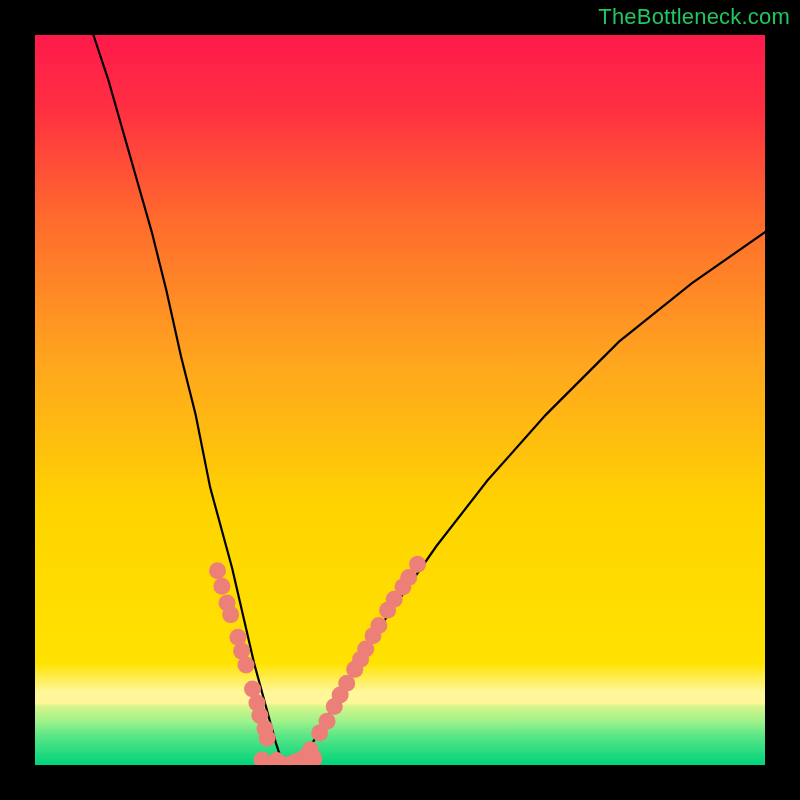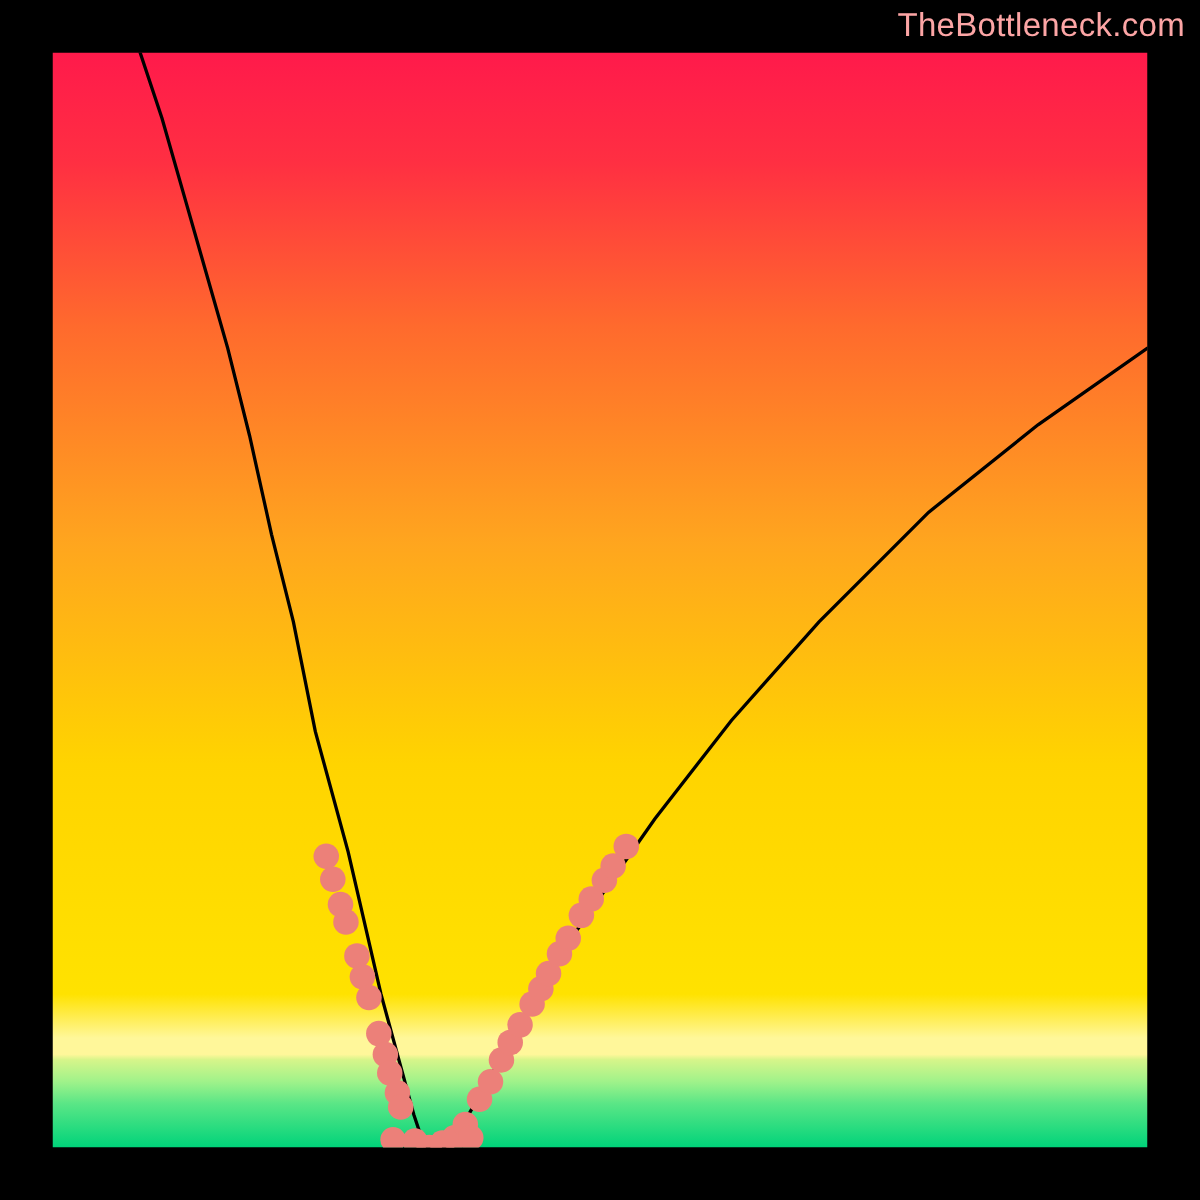--- a/index.html
+++ b/index.html
@@ -13,21 +13,21 @@
   .stage {
     position: relative;
     width: 800px;
     height: 800px;
     background: #000;
   }
   .watermark {
     position: absolute;
     top: 4px;
     right: 10px;
-    color: #fca5a5;
+    color: #22c55e;
     font-size: 22px;
     font-weight: 500;
     letter-spacing: 0.2px;
     z-index: 50;
   }
   .plot {
     position: absolute;
     left: 35px;
     top: 35px;
     width: 730px;

